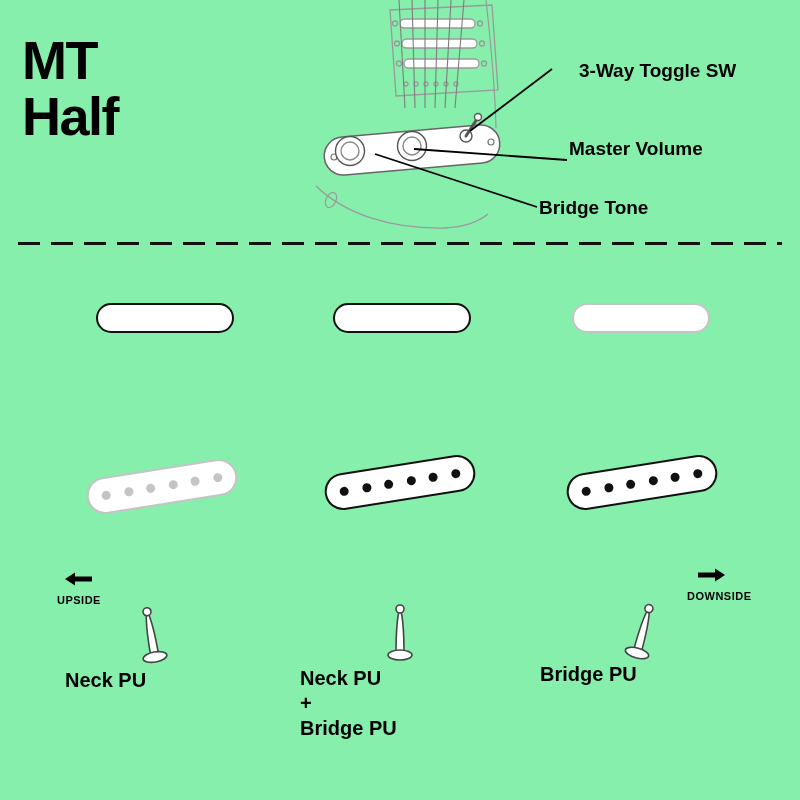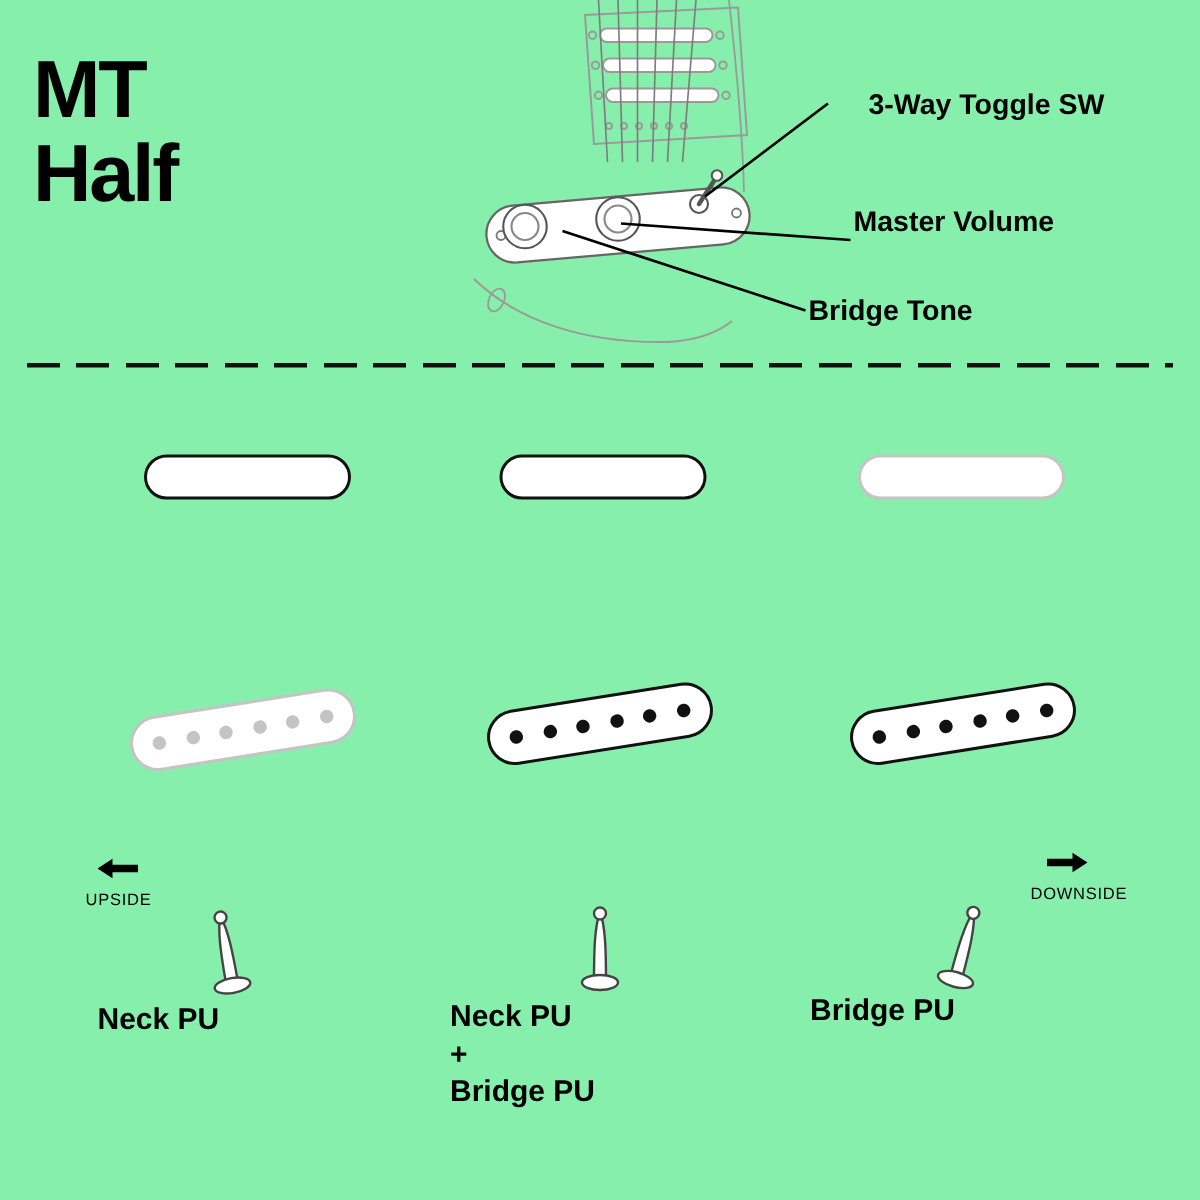--- a/index.html
+++ b/index.html
@@ -54,21 +54,21 @@
   .slant.inactive { border-color:var(--inactive,#c4c4c4); }
   .slant.inactive .dot { background:var(--inactive,#c4c4c4); }
   .slant-1 { left:86px;  top:468px; }
   .slant-2 { left:324px; top:464px; }
   .slant-3 { left:566px; top:464px; }
 
   
   .arrow { position:absolute; width:28px; height:16px; }
   .arrow-up   { left:64px;  top:571px; }
   .arrow-down { left:698px; top:567px; }
-  .legend { position:absolute; font-weight:400; font-size:11px; letter-spacing:.5px; }
+  .legend { position:absolute; font-weight:700; font-size:11px; letter-spacing:.5px; }
   .legend-upside   { left:57px;  top:594px; }
   .legend-downside { left:687px; top:590px; }
 
   
   .lever { position:absolute; width:30px; height:64px; }
   .lever svg { transform-origin:15px 55px; }
   .lever-left  svg { transform:rotate(-10deg); }
   .lever-right svg { transform:rotate(15deg); }
   .lever-1 { left:140px; top:602px; }
   .lever-2 { left:385px; top:600px; }

